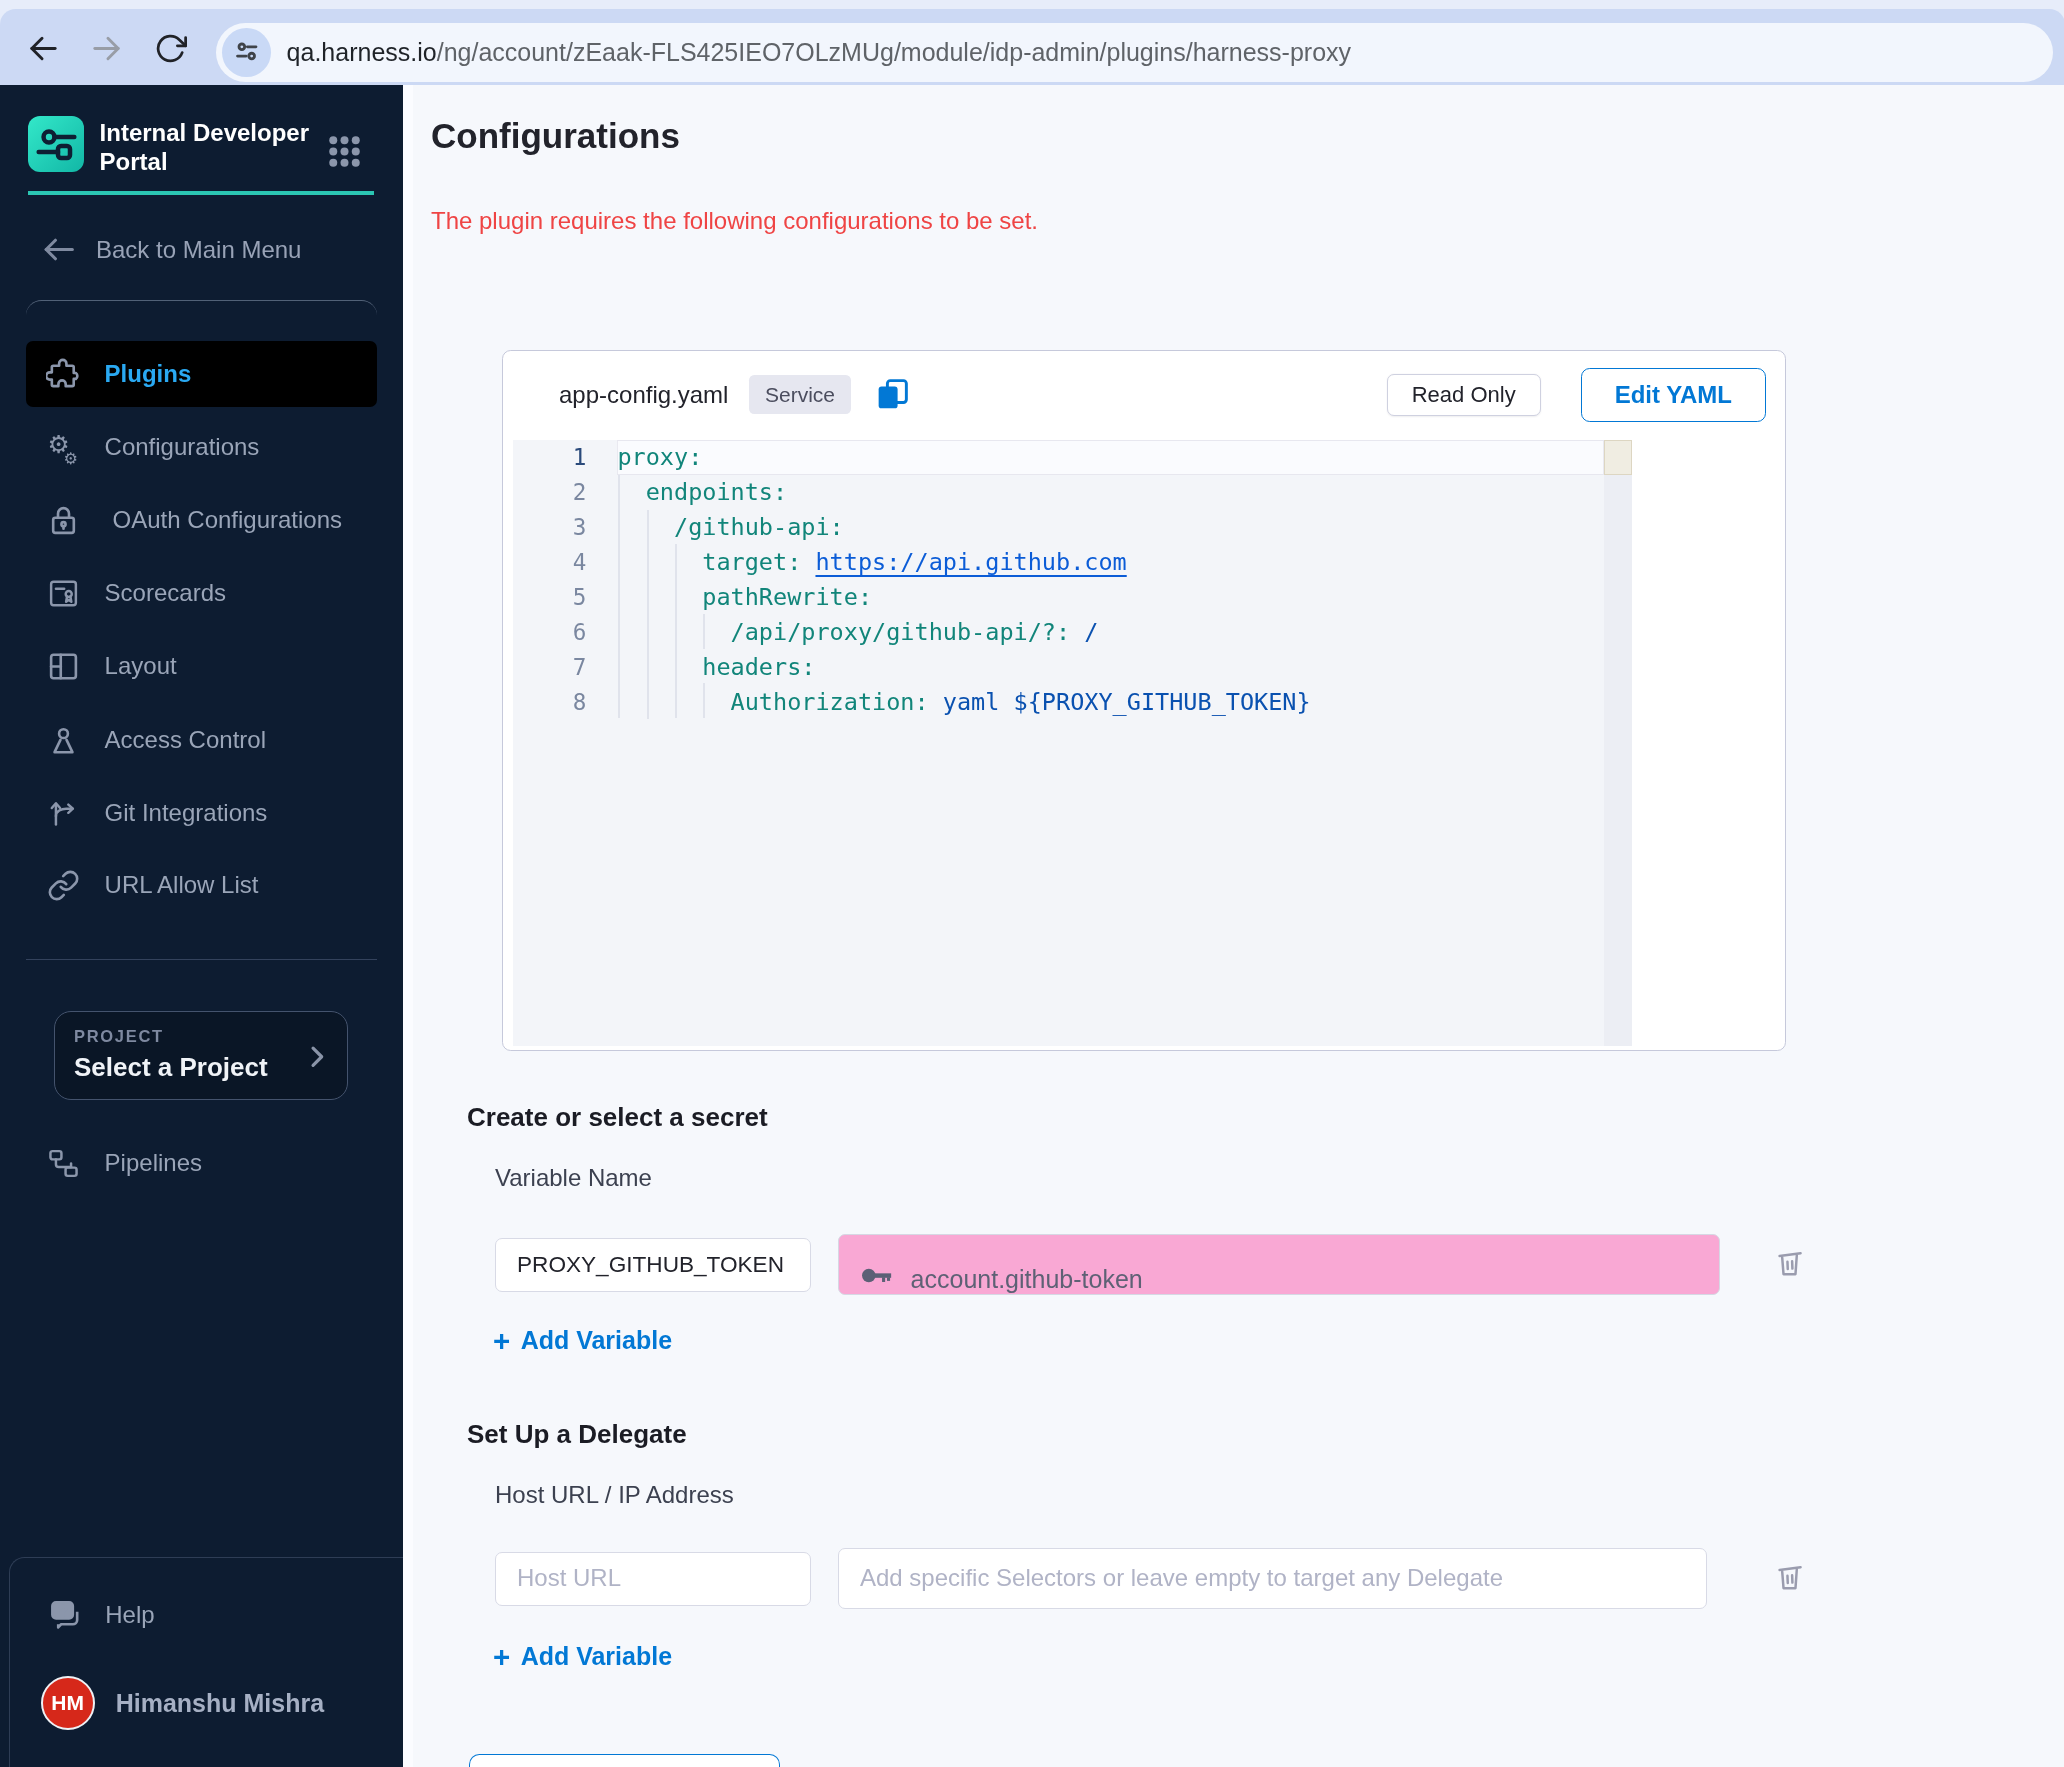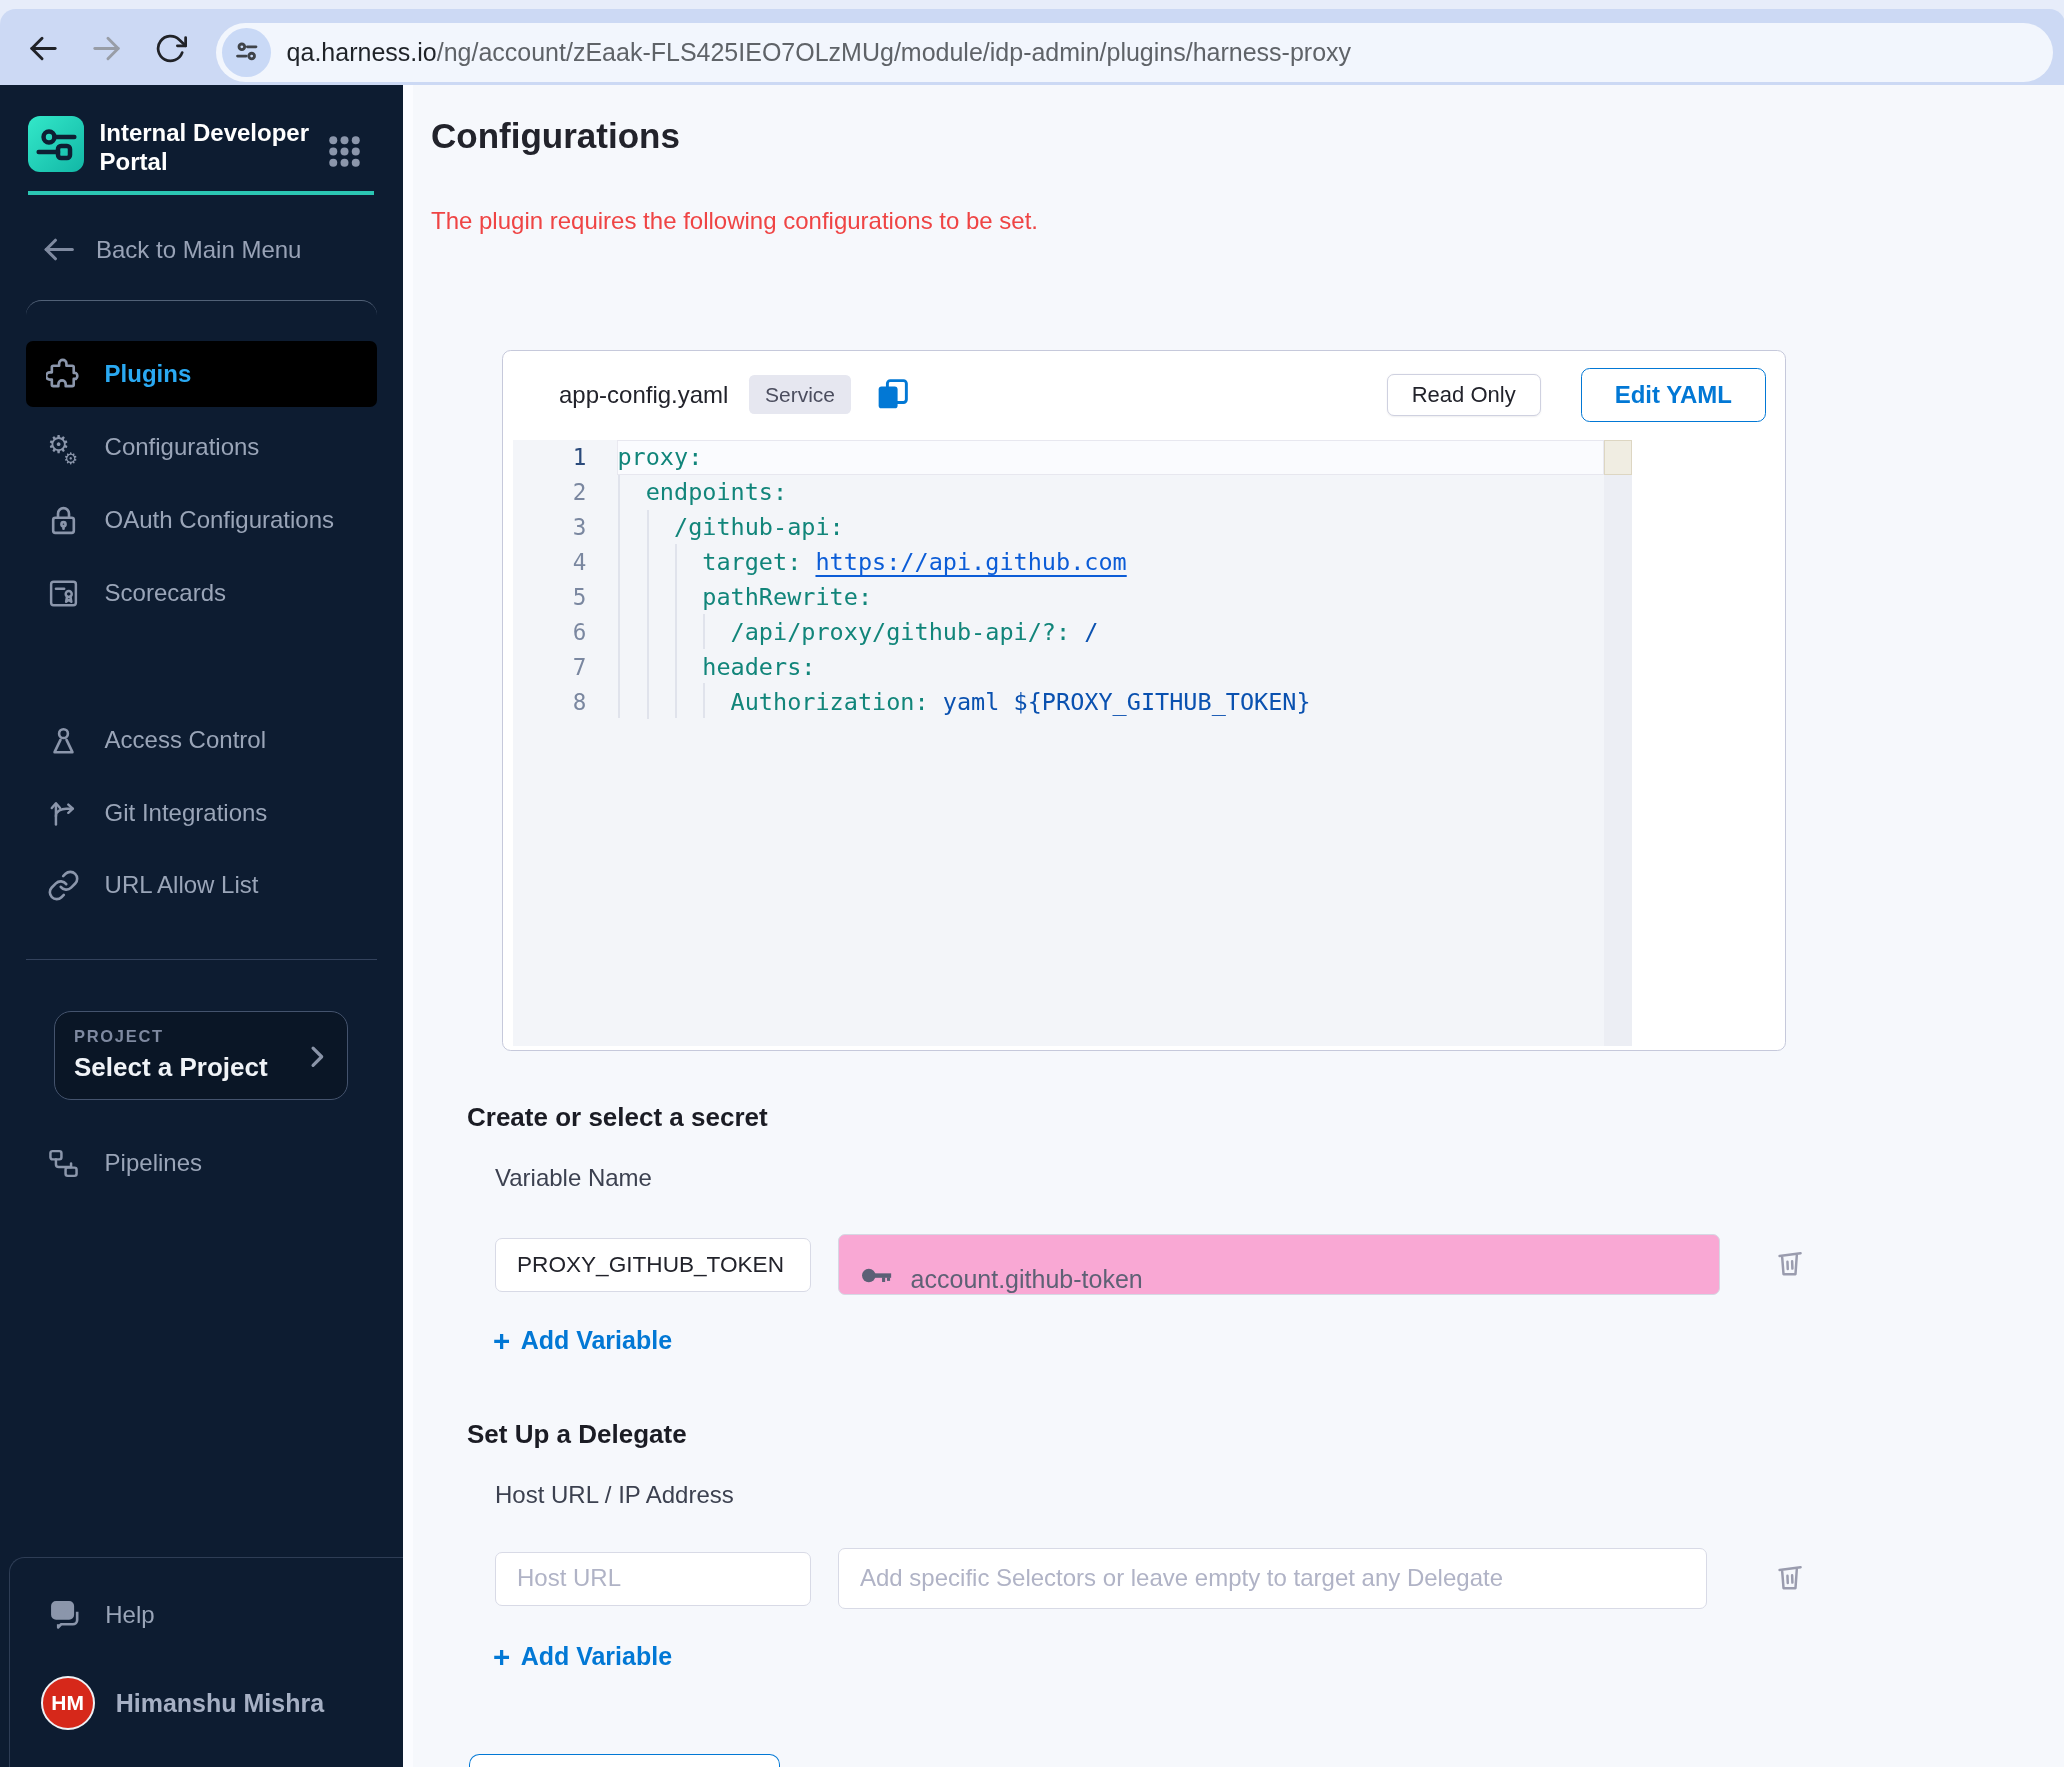--- a/index.html
+++ b/index.html
@@ -208,21 +208,21 @@
   <div class="srow" style="top:329px;">
     <span class="ic">
       <svg width="35" height="35" viewBox="0 0 24 24" fill="currentColor">
           <text x="1" y="16" font-size="17" fill="currentColor" font-family="DejaVu Sans">⚙</text>
           <text x="12" y="23" font-size="11" fill="currentColor" font-family="DejaVu Sans">⚙</text>
         </svg>
     </span>
     <span class="lbl">Configurations</span>
   </div>
 
-  <div class="srow" style="top:402px;">
+  <div class="srow" style="top:402px;gap:8px;">
     <span class="ic">
       <svg width="33" height="33" viewBox="0 0 24 24" fill="none" stroke="currentColor" stroke-width="1.9" stroke-linecap="round" stroke-linejoin="round">
           <rect x="4.5" y="10" width="15" height="11" rx="1.5"></rect>
           <path d="M8 10V7a4 4 0 0 1 8 0v3"></path>
           <circle cx="12" cy="14.7" r="1.5"></circle>
           <line x1="12" y1="16" x2="12" y2="18"></line>
         </svg>
     </span>
     <span class="lbl">OAuth Configurations</span>
   </div>
@@ -232,20 +232,30 @@
       <svg width="33" height="33" viewBox="0 0 24 24" fill="none" stroke="currentColor" stroke-width="1.8" stroke-linecap="round" stroke-linejoin="round">
           <rect x="3" y="3.5" width="18" height="17" rx="1.8"></rect>
           <line x1="6.5" y1="8.5" x2="12.5" y2="8.5"></line>
           <circle cx="15.8" cy="12.3" r="2.2"></circle>
           <path d="M14.6 14.2 13.9 18l1.9-1.3 1.9 1.3-.7-3.8"></path>
         </svg>
     </span>
     <span class="lbl">Scorecards</span>
   </div>
 
+  <div class="srow" style="top:548px;">
+    <span class="ic">
+      <svg width="33" height="33" viewBox="0 0 24 24" fill="none" stroke="currentColor" stroke-width="1.9" stroke-linecap="round" stroke-linejoin="round">
+          <rect x="3" y="3.5" width="18" height="17" rx="1.8"></rect>
+          <line x1="10" y1="3.5" x2="10" y2="20.5"></line>
+          <line x1="3" y1="12" x2="10" y2="12"></line>
+        </svg>
+    </span>
+    <span class="lbl">Layout</span>
+  </div>
 
   <div class="srow" style="top:622px;">
     <span class="ic">
       <svg width="33" height="33" viewBox="0 0 24 24" fill="none" stroke="currentColor" stroke-width="1.9" stroke-linecap="round" stroke-linejoin="round">
           <circle cx="12" cy="7" r="3.2"></circle>
           <path d="M5.5 20.5 L9.8 11.5 M18.5 20.5 L14.2 11.5 M5.5 20.5 h13"></path>
         </svg>
     </span>
     <span class="lbl">Access Control</span>
   </div>

